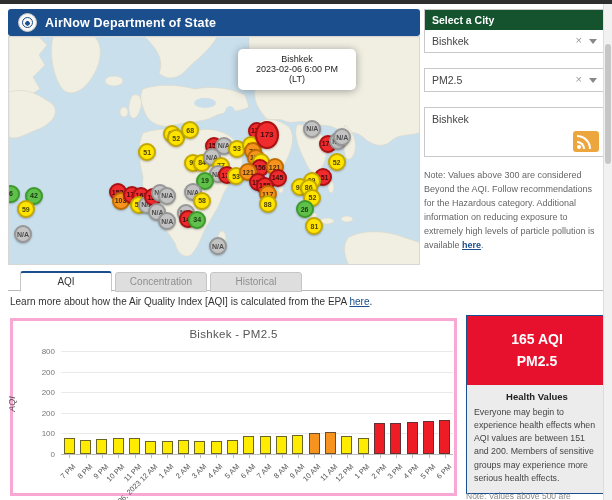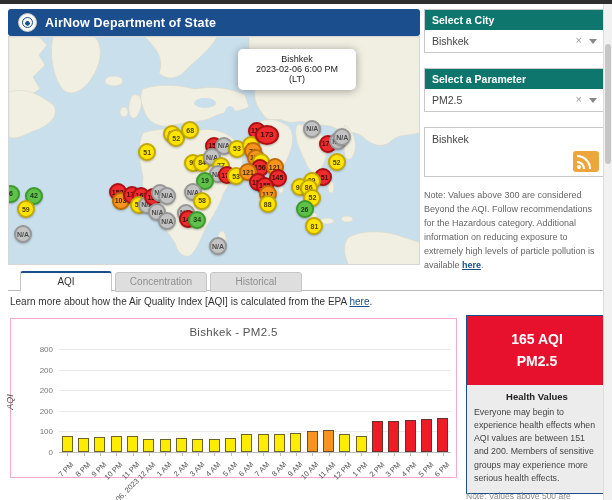--- a/index.html
+++ b/index.html
@@ -19,21 +19,21 @@
   .seal::after{content:"";position:absolute;left:3px;top:3px;width:11px;height:11px;border-radius:50%;
     border:1.5px solid #1b4e8c;box-sizing:border-box;background:radial-gradient(circle at 50% 60%, #1b4e8c 0 2px, transparent 2.5px);}
   #header .title{color:#fff;font-size:12.5px;font-weight:bold;letter-spacing:.2px;}
 
   
   #map{position:absolute;left:8px;top:36px;width:412px;height:229px;background:#c9dfec;overflow:hidden;border:1px solid #d7d7d7;box-sizing:border-box;}
   #map svg{position:absolute;left:0;top:0;}
   .marker{position:absolute;width:18px;height:18px;border-radius:50%;box-sizing:border-box;border:2px solid;
     display:flex;align-items:center;justify-content:center;font-size:7px;font-weight:bold;color:rgba(0,0,0,.72);
     transform:translate(-50%,-50%);box-shadow:0 1px 2px rgba(0,0,0,.25);cursor:pointer;}
-  .marker.big{width:24px;height:20px;font-size:8px;z-index:3;}
+  .marker.big{width:24px;height:28px;font-size:8px;z-index:3;}
   .m-green{background:#5fc14a;border-color:#3d9a2d;}
   .m-yellow{background:#ffe400;border-color:#c2a800;}
   .m-orange{background:#f7941e;border-color:#c16c00;}
   .m-red{background:#ef2b2d;border-color:#ab1113;}
   .m-gray{background:#c3c3c3;border-color:#979797;color:#4e4e4e;}
 
   
   #map-tooltip{position:absolute;left:229px;top:12px;width:118px;background:#fff;border-radius:5px;
     box-shadow:0 1px 8px rgba(0,0,0,.35);padding:5px 5px 6px 5px;box-sizing:border-box;z-index:5;text-align:center;}
   #map-tooltip .tt-city{font-size:9px;color:#222;}
@@ -48,38 +48,38 @@
   .tab{display:inline-block;width:92px;height:20px;line-height:18px;text-align:center;font-size:10px;
     margin:0 3px 0 0;box-sizing:border-box;vertical-align:bottom;cursor:pointer;
     border:1px solid #c6c6c6;border-radius:3px 3px 0 0;background:#dedede;color:#8f8f8f;position:relative;top:1px;}
   .tab.active{background:#fff;color:#333;border-top:2px solid #1b4e8c;border-bottom:1px solid #fff;top:1px;height:21px;}
   #tabs{margin-left:0;padding-left:12px;}
 
   #learnmore{position:absolute;left:10px;top:296px;font-size:10px;color:#333;}
   a.lnk{color:#1b4e8c;text-decoration:underline;cursor:pointer;}
 
   
-  #chartbox{position:absolute;left:10px;top:318px;width:447px;height:160px;border:1px solid #f9a8d4;background:#fff;box-sizing:border-box;}
+  #chartbox{position:absolute;left:10px;top:318px;width:447px;height:178px;border:3px solid #f9a8d4;background:#fff;box-sizing:border-box;}
   #chart-title{position:absolute;left:0;top:7px;width:100%;text-align:center;font-size:11.5px;color:#555;letter-spacing:.3px;}
   #ylabel{position:absolute;left:-9px;top:78px;font-size:9px;color:#555;transform:rotate(-90deg);font-style:italic;}
   .ytick{position:absolute;left:0;width:42px;text-align:right;font-size:8px;color:#777;}
   #plot{position:absolute;left:48px;top:30px;width:392px;height:103px;border-bottom:1px solid #bbb;}
   .gridline{position:absolute;left:0;width:100%;height:1px;background:#e9e9e9;}
   .bar{position:absolute;width:11px;box-sizing:border-box;border:1px solid rgba(55,55,55,.75);cursor:pointer;}
   .b-yellow{background:#ffec00;}
   .b-orange{background:#f7941e;}
   .b-red{background:#ee1c25;}
   .xtick{position:absolute;width:1px;height:4px;background:#bbb;top:103px;}
   .xlabel{position:absolute;width:78px;text-align:right;font-size:7.5px;color:#555;
     transform:rotate(-45deg);transform-origin:100% 0;}
 
   
   #sidebar{position:absolute;left:424px;top:9px;width:181px;}
   .sel-box{border:1px solid #c9c9c9;background:#fff;margin-bottom:15px;}
-  .sel-head{background:#0f766e;color:#fff;font-size:10.5px;font-weight:bold;padding:4px 7px;}
+  .sel-head{background:#14532d;color:#fff;font-size:10.5px;font-weight:bold;padding:4px 7px;}
   .sel-val{font-size:10.5px;color:#444;padding:5px 7px;position:relative;cursor:pointer;}
   .sel-clear{position:absolute;right:22px;top:4px;color:#999;font-size:11px;cursor:pointer;}
   .sel-caret{position:absolute;right:7px;top:9px;width:0;height:0;border-left:4px solid transparent;
     border-right:4px solid transparent;border-top:5px solid #888;}
   #feed-box{border:1px solid #c9c9c9;background:#fff;height:48px;position:relative;margin-bottom:12px;}
   #feed-box .feed-city{font-size:10.5px;color:#444;padding:5px 7px;}
   .rss{position:absolute;right:5px;bottom:4px;width:26px;height:21px;background:#eda63d;border-radius:3px;cursor:pointer;}
   .rss i{position:absolute;left:4px;bottom:3px;width:4px;height:4px;background:#fff;border-radius:50%;}
   .rss::before{content:"";position:absolute;left:4px;bottom:3px;width:8px;height:8px;border:2.5px solid #fff;
     border-bottom-color:transparent;border-left-color:transparent;border-radius:0 100% 0 0;box-sizing:border-box;
@@ -316,21 +316,20 @@
 <div id="sidebar">
   <div class="sel-box">
     <div class="sel-head">Select a City</div>
     <div class="sel-val">
       <span>Bishkek</span>
       <span class="sel-clear">×</span>
       <span class="sel-caret"></span>
     </div>
   </div>
   <div class="sel-box">
-    <div class="sel-head">Select a Parameter</div>
     <div class="sel-val">
       <span>PM2.5</span>
       <span class="sel-clear">×</span>
       <span class="sel-caret"></span>
     </div>
   </div>
   <div id="feed-box">
     <div class="feed-city">Bishkek</div>
     <span class="rss">
         <i></i>

